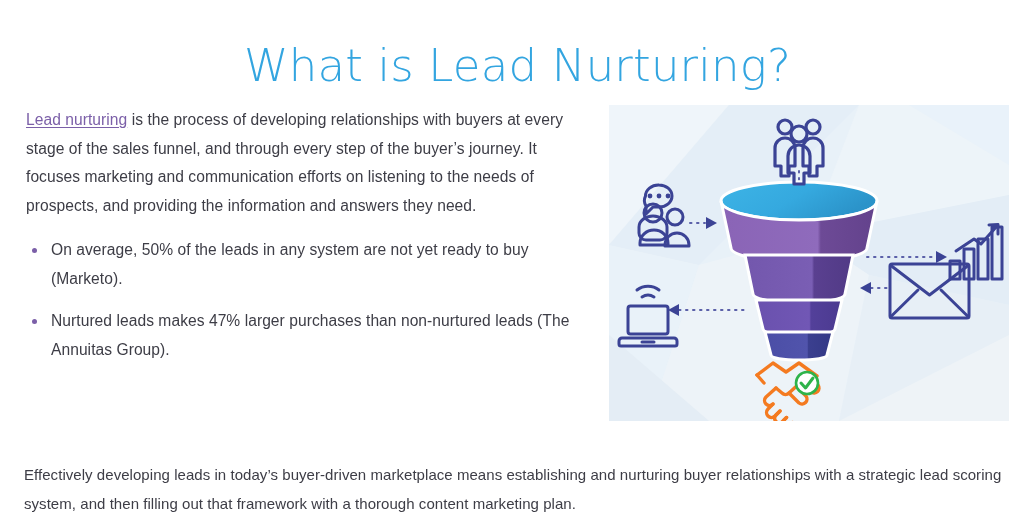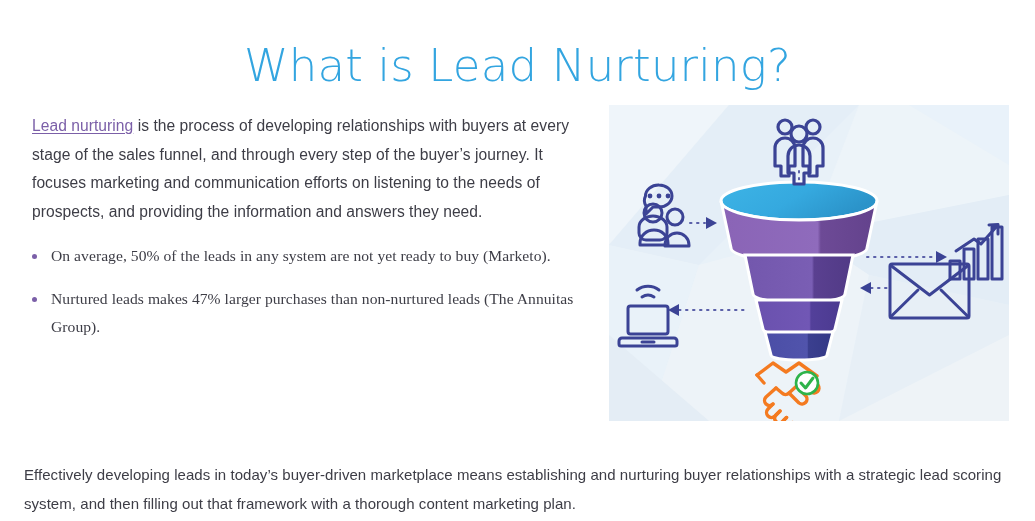--- a/index.html
+++ b/index.html
@@ -38,21 +38,21 @@
   }
 
   
   .text-col {
     position: absolute;
     left: 24px;
     top: 104px;
     width: 566px;
   }
   .lead-para {
-    margin: 8px;
+    margin: 2px;
     font-size: 15.6px;
     line-height: 28.5px;
     color: #3d3d46;
     letter-spacing: 0.05px;
   }
   .lead-link {
     color: #7b5fa8;
     text-decoration: underline;
     text-underline-offset: 2px;
   }
@@ -63,21 +63,20 @@
     padding: 0;
   }
   .bullets li {
     position: relative;
     padding-left: 27px;
     margin-bottom: 14px;
     font-size: 15.6px;
     line-height: 28.5px;
     color: #3d3d46;
     letter-spacing: 0.05px;
-    font-family: Liberation Serif, serif;
   }
   .bullets li:last-child { margin-bottom: 12px; }
   .bullets li .dot {
     position: absolute;
     left: 8px;
     top: 12px;
     width: 5px;
     height: 5px;
     border-radius: 50%;
     background: #7b5fa8;

